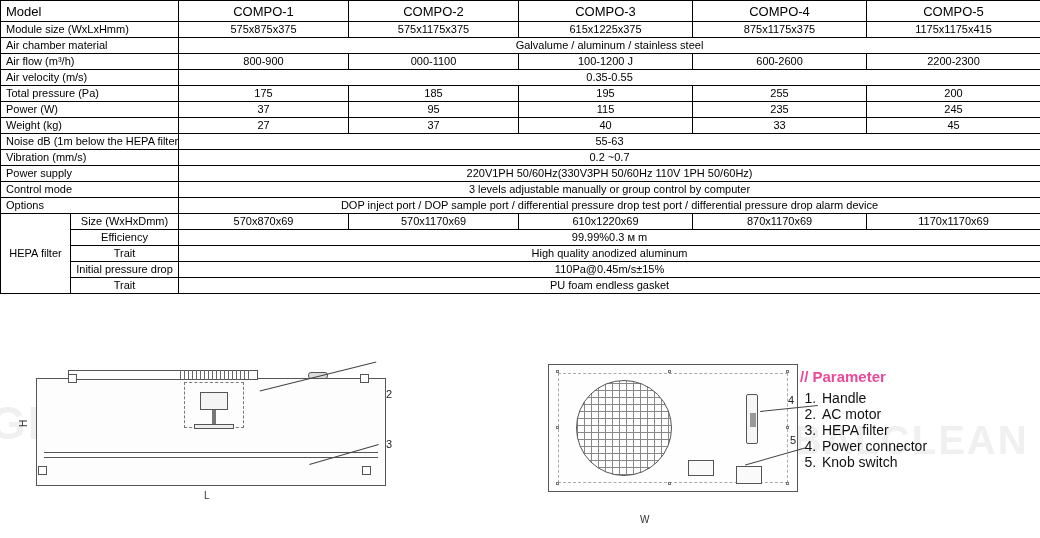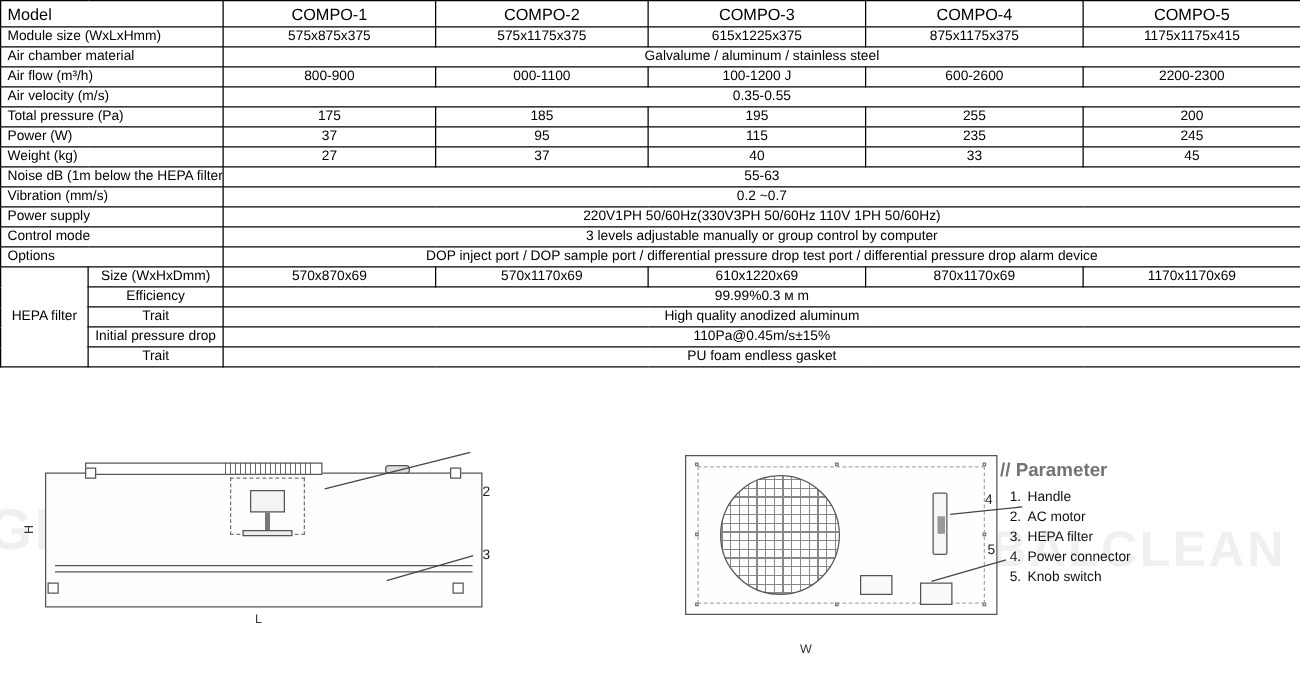--- a/index.html
+++ b/index.html
@@ -216,28 +216,28 @@
     font-size: 10px; color: #333;
   }
 
   
   .legend {
     position: absolute;
     left: 800px; top: 50px;
     width: 192px;
   }
   .legend-title {
-    color: #737373;
+    color: #ec4899;
     font-size: 15px;
     font-weight: bold;
     margin-bottom: 5px;
   }
   .legend ol {
     margin: 0; padding-left: 20px;
-    font-size: 11px;
+    font-size: 14px;
     color: #111;
     line-height: 16px;
   }
   .legend li { padding-left: 2px; }
 </style>
 </head>
 <body>
 
 <div id="root">
 

